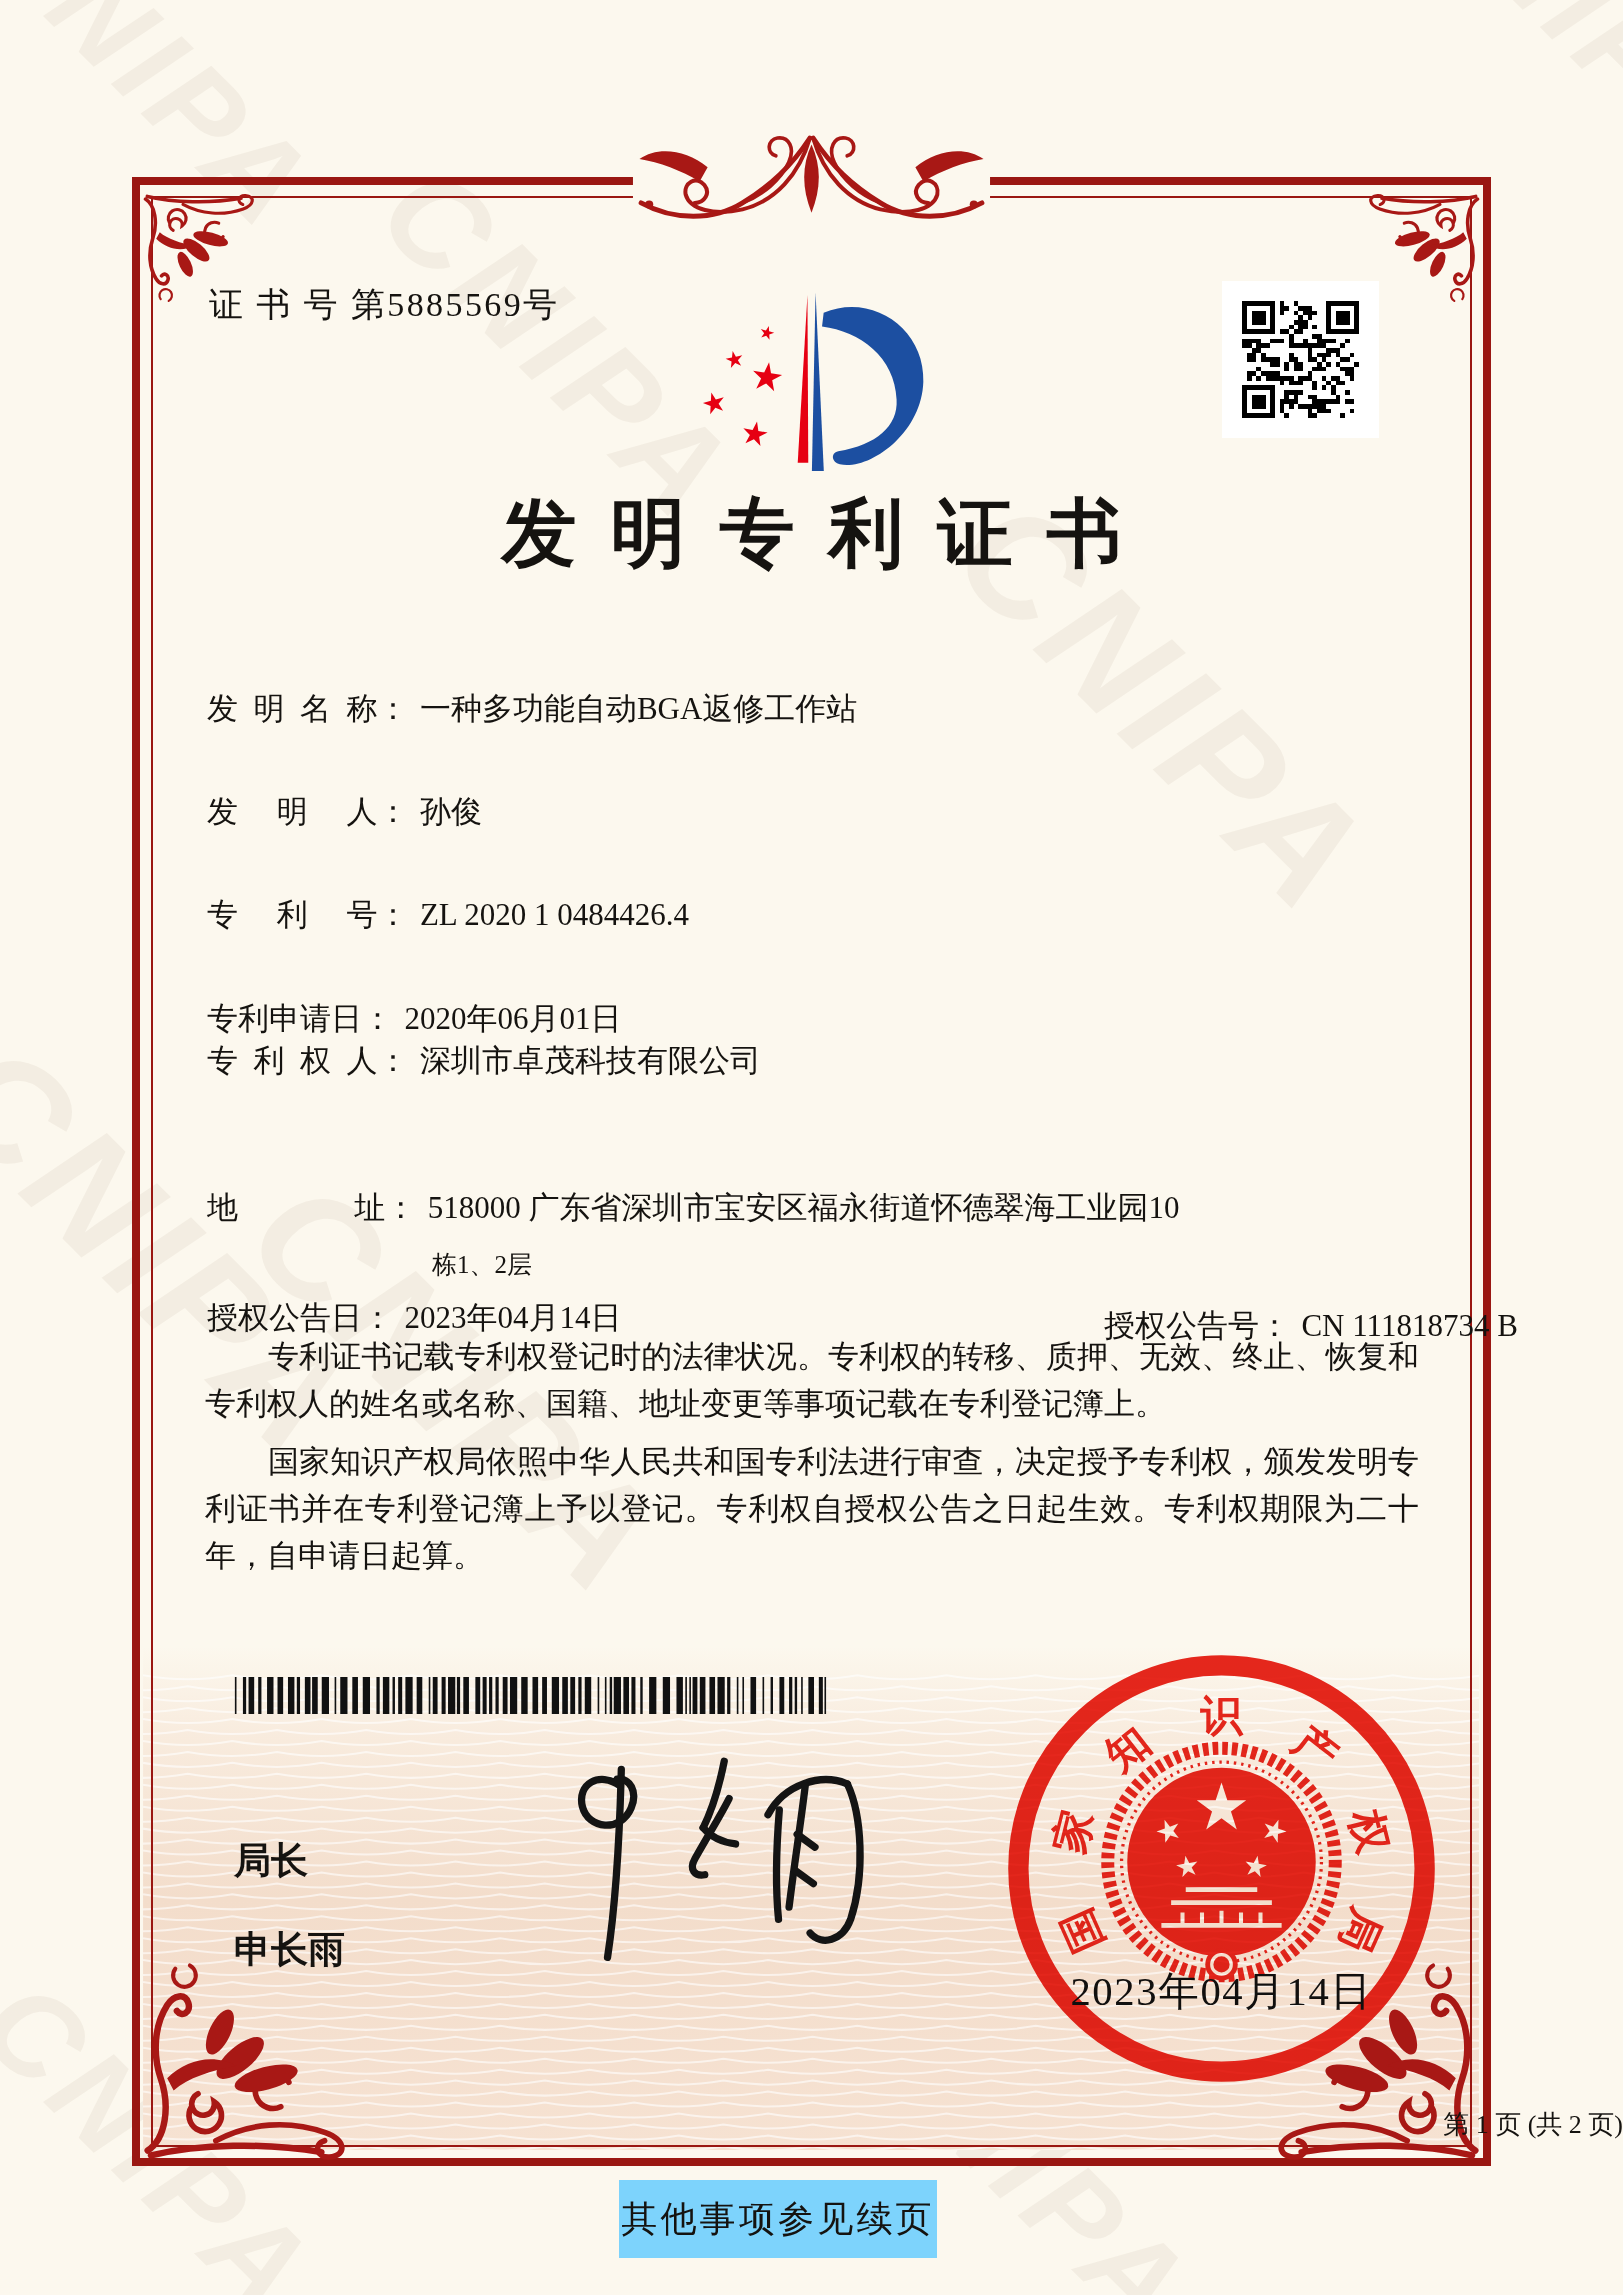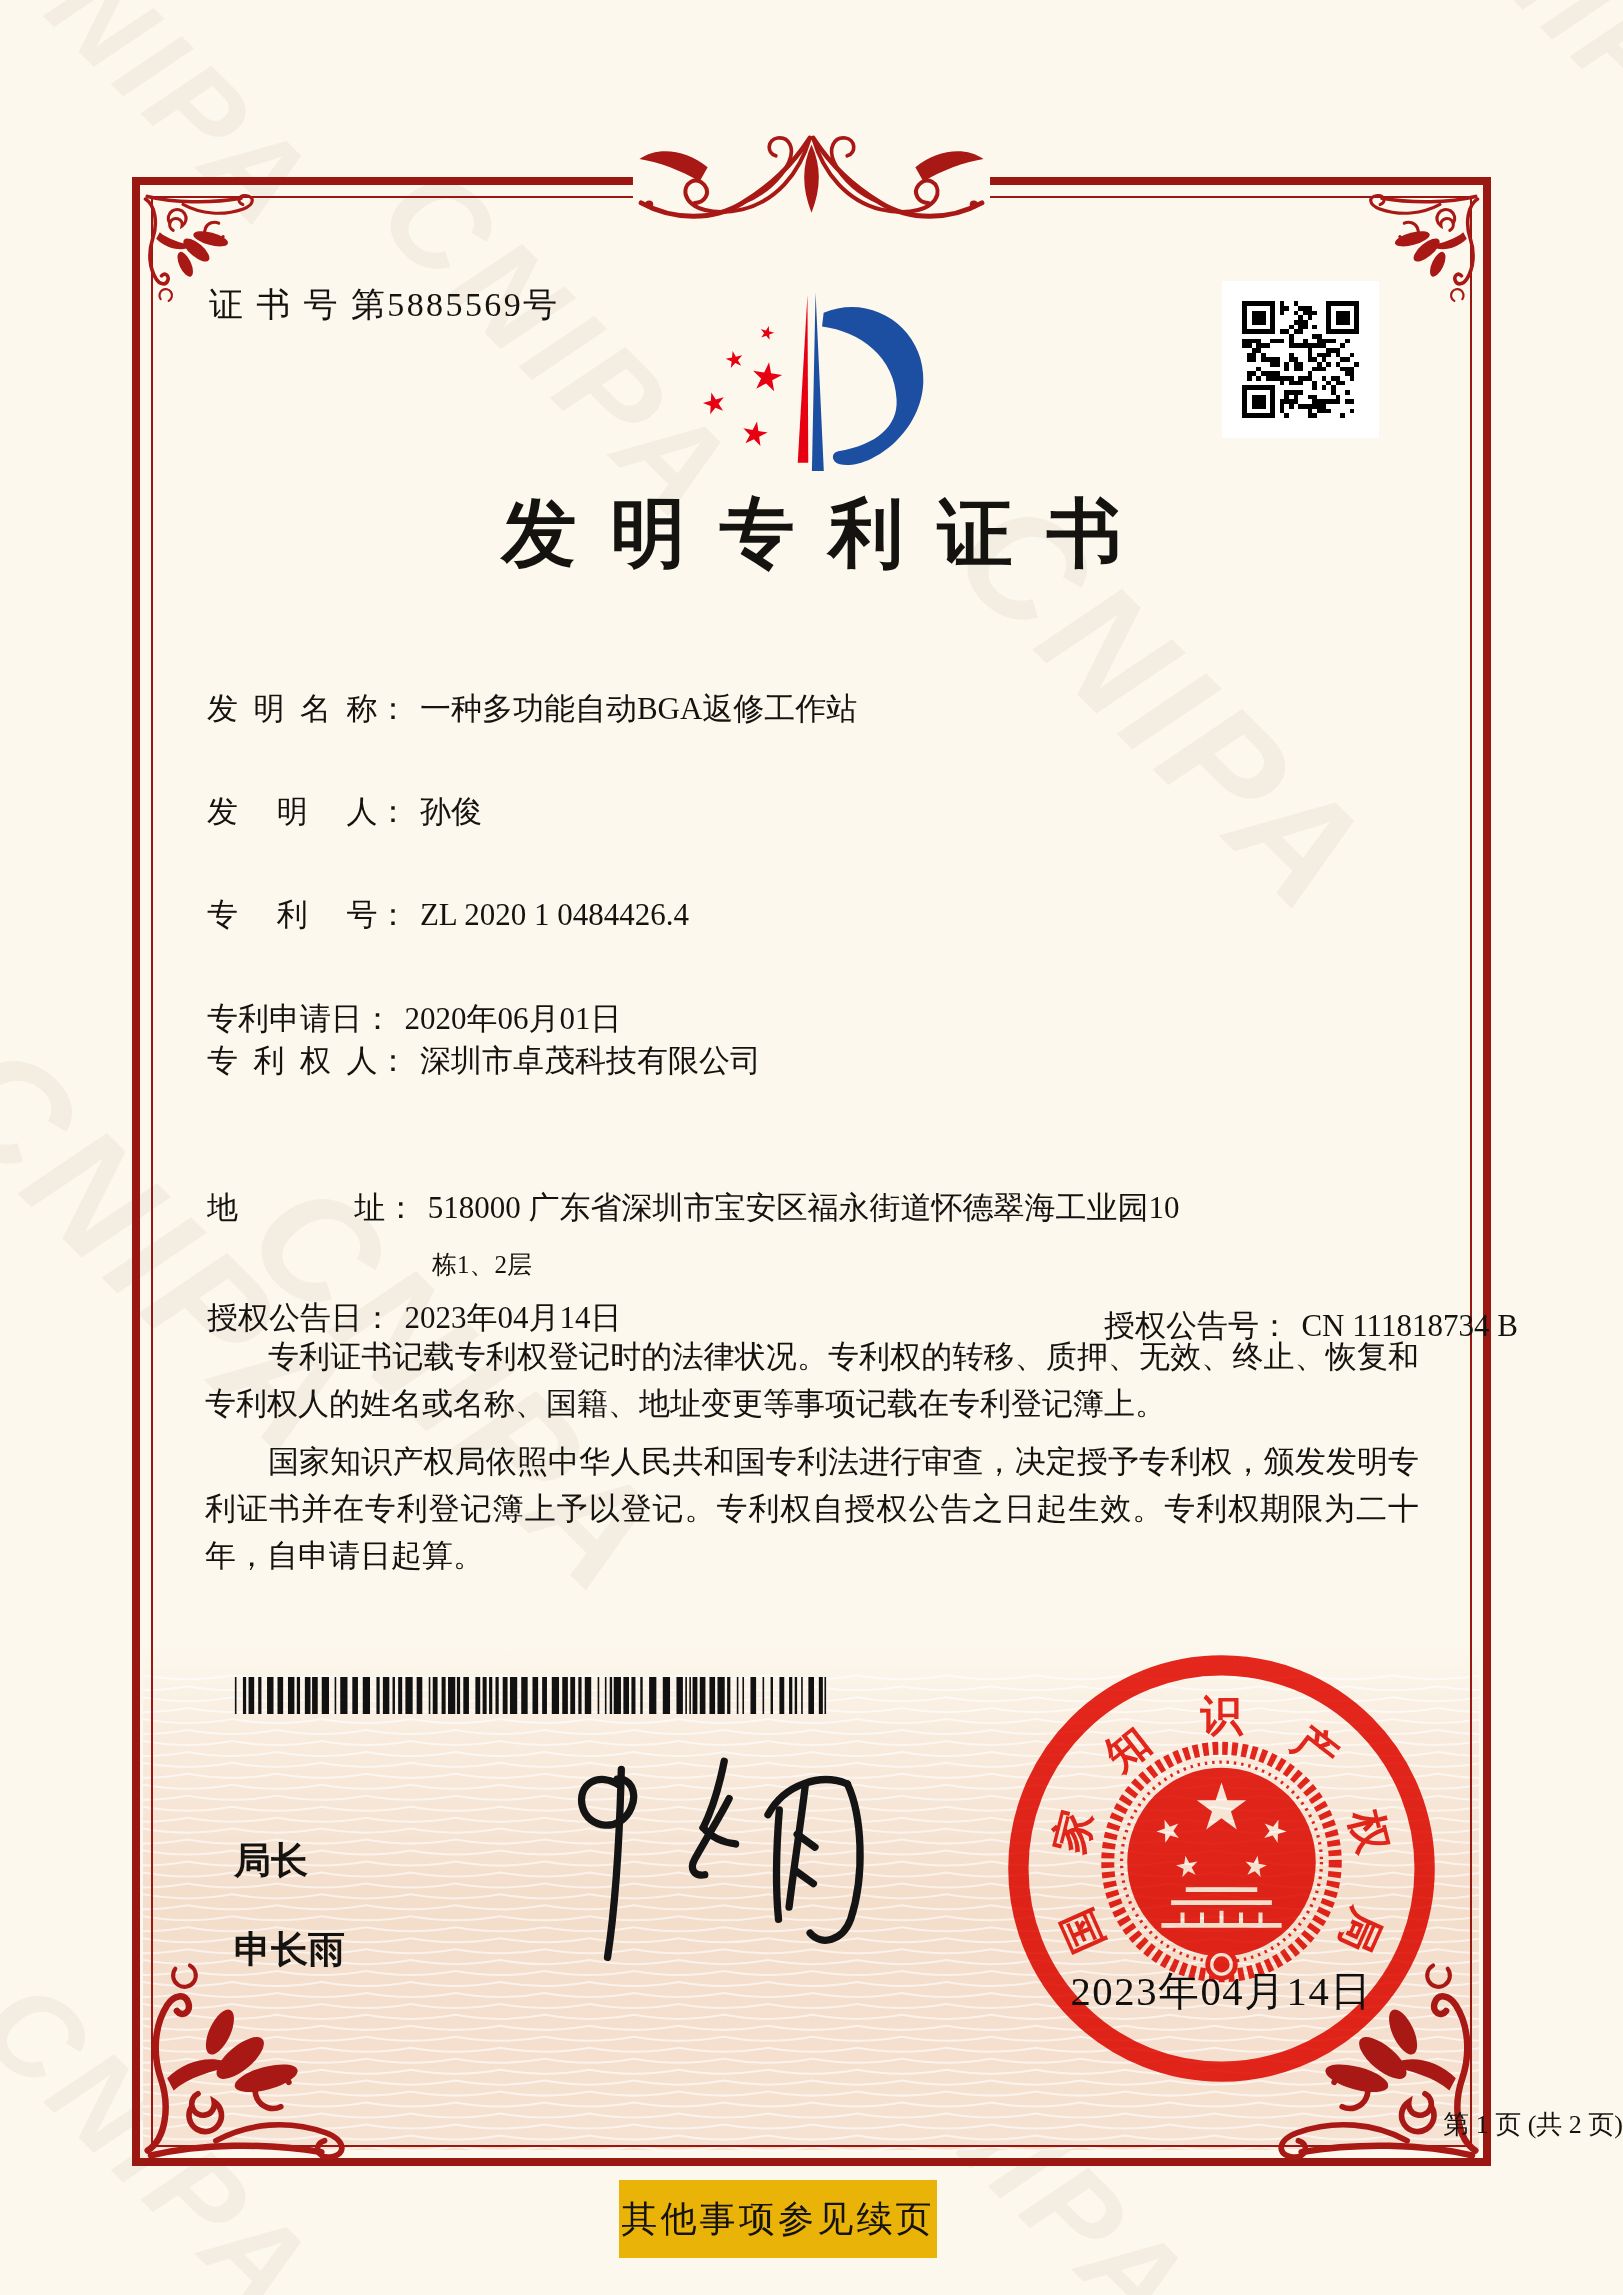--- a/index.html
+++ b/index.html
@@ -31,21 +31,21 @@
       line-height:47px;text-align:justify;z-index:6;}
   .paras p{margin:0 0 11.4px 0;text-indent:63px;}
   .barcode{position:absolute;left:232px;top:1677px;z-index:6;}
   .signer-title{position:absolute;left:234px;top:1836px;font-size:37px;font-weight:700;
       font-family:"Liberation Sans","DejaVu Sans",sans-serif;z-index:6;}
   .signer-name{position:absolute;left:234px;top:1925px;font-size:37px;font-weight:700;
       font-family:"Liberation Sans","DejaVu Sans",sans-serif;z-index:6;}
   .signature{position:absolute;left:536px;top:1737px;z-index:7;}
   .seal{position:absolute;left:994px;top:1641px;z-index:8;mix-blend-mode:multiply;}
   .pageno{position:absolute;left:0;top:2107px;width:100%;text-align:right;font-size:26px;z-index:6;}
-  .note-strip{position:absolute;left:619px;top:2180px;width:318px;height:78px;background:#eab308;
+  .note-strip{position:absolute;left:619px;top:2180px;width:318px;height:78px;background:#7dd3fc;
       z-index:6;display:flex;align-items:center;justify-content:center;}
   .note-strip span{font-size:36px;letter-spacing:3.2px;}
 </style>
 </head>
 <body>
 
 <div class="page">
 
   <span class="wm" style="left:-57px;top:-8px;font-size:122px;">CNIPA</span>
   <span class="wm" style="left:1372px;top:-65px;font-size:122px;">CNIPA</span>

